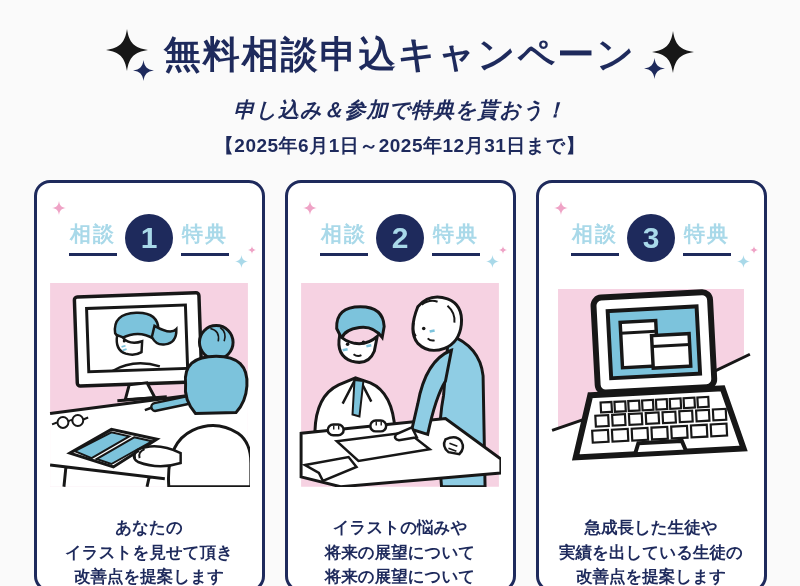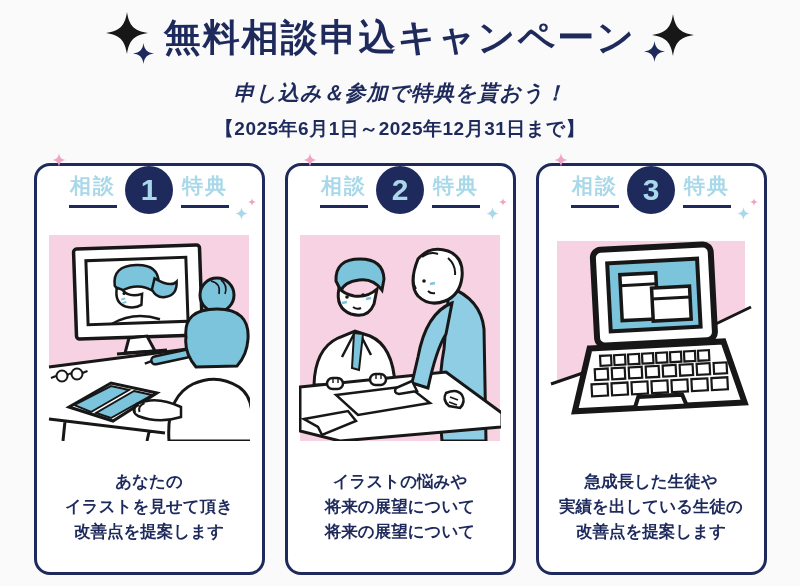--- a/index.html
+++ b/index.html
@@ -2,21 +2,21 @@
 <html style="--page-bg: #fafafa; --card-bg: #ffffff; --navy: #1e2a5c; --star-black: #171717; --light-blue: #a9d9e9; --ill-blue: #7cc3dc; --suit-blue: #8fcde4; --pink-bg: #f6d2e2; --sparkle-pink: #efa3c6;"><head>
 <meta charset="utf-8">
 <style>
   * { margin:0; padding:0; box-sizing:border-box; }
   html,body { width:800px; height:586px; overflow:hidden; }
   body {
     background: var(--page-bg, #fafafa);
     font-family: "Liberation Sans", "DejaVu Sans", sans-serif;
     color: var(--navy, #1e2a5c);
   }
-  .hero { padding-top:12px; text-align:center; }
+  .hero { padding-top:29px; text-align:center; }
   .title-row {
     display:flex; align-items:center; justify-content:center; gap:14px;
   }
   .star-group { position:relative; width:44px; height:52px; flex:0 0 auto; }
   .star { display:block; }
   .star.big { width:42px; height:42px; }
   .star.small { width:21px; height:21px; position:absolute; }
   .star-group.left .big { position:absolute; top:0; left:0; }
   .star-group.left .small { bottom:0; right:-4px; }
   .star-group.right .big { position:absolute; top:2px; right:0; }
@@ -30,21 +30,21 @@
 
   .cards { display:flex; justify-content:center; gap:20px; margin-top:21px; }
   .card {
     width:231px; height:412px;
     background: var(--card-bg, #ffffff);
     border:3.5px solid var(--navy, #1e2a5c);
     border-radius:16px;
     display:flex; flex-direction:column; align-items:center;
   }
   .card-header {
-    position:relative;
+    margin-top:31px; position:relative;
     display:flex; align-items:center; gap:8px;
   }
   .hdr-label {
     color: var(--light-blue, #a9d9e9);
     font-size:21px; font-weight:900; letter-spacing:2px;
     border-bottom:3.5px solid var(--navy, #1e2a5c);
     padding:0 1px 5px;
   }
   .num-circle {
     width:48px; height:48px; border-radius:50%;

